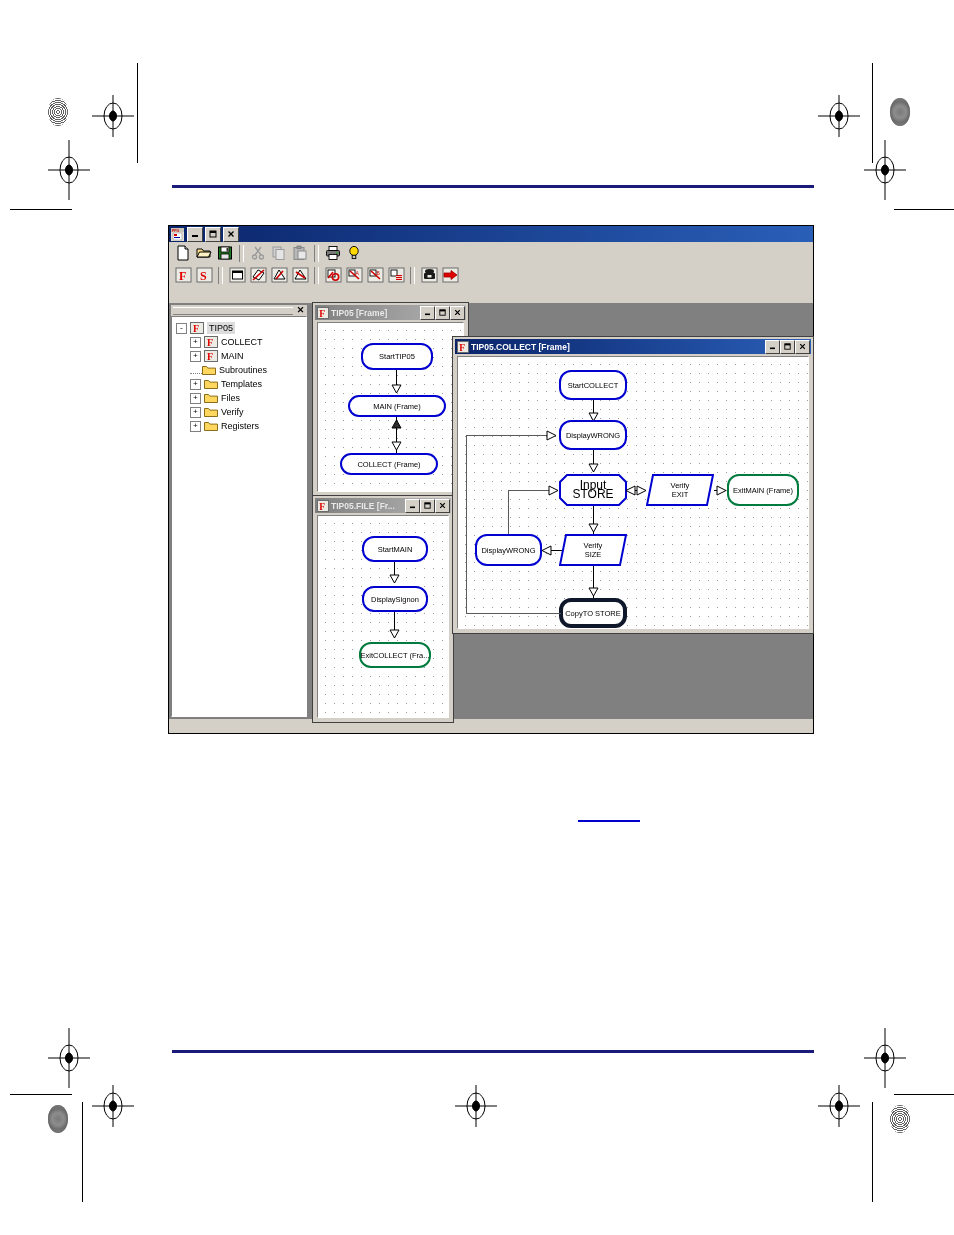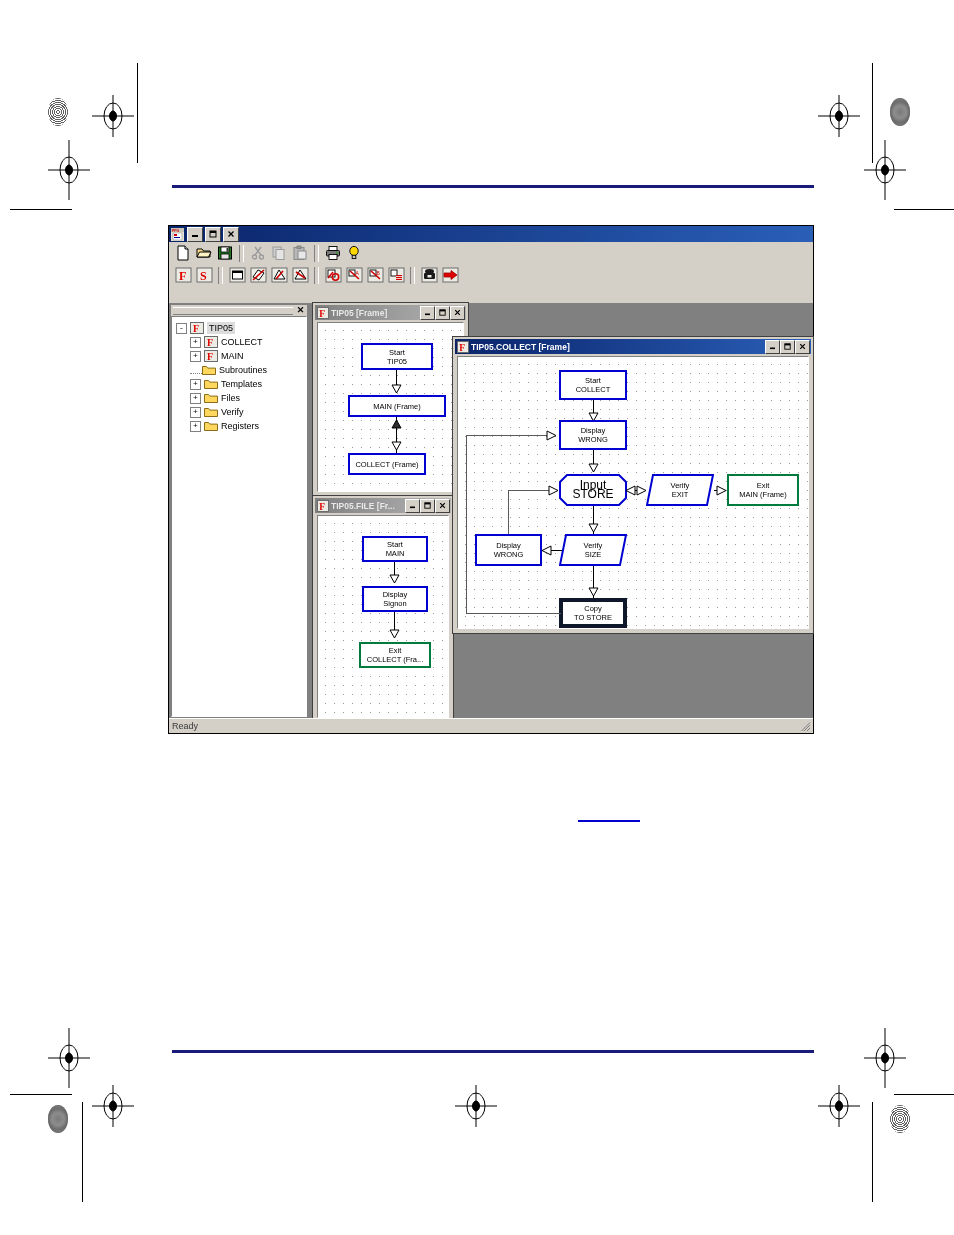--- a/index.html
+++ b/index.html
@@ -78,23 +78,23 @@
   .mtitle .mt-text{flex:1 1 auto;white-space:nowrap;overflow:hidden;}
   .mbtn{width:13px;height:12px;background:#d4d0c8;border:1px solid;
         border-color:#fff #404040 #404040 #fff;display:flex;align-items:center;
         justify-content:center;color:#000;font-size:7px;font-weight:bold;line-height:1;}
   .canvas{position:absolute;left:2px;right:2px;top:17px;bottom:2px;
           background:#ffffff;border:1px solid;border-color:#808080 #fff #fff #808080;
           overflow:hidden;}
   .dots{position:absolute;inset:0;
         background-image:radial-gradient(#9a9a9a 0.6px, transparent 0.7px);
         background-size:9px 9px;background-position:3px 3px;}
-  .node{position:absolute;background:#fff;display:flex;flex-direction:column;
+  .node{position:absolute;background:#fff;display:flex;flex-direction:row;
         align-items:center;justify-content:center;font-size:7.5px;line-height:9px;
-        text-align:center;color:#000;box-sizing:border-box;}
+        text-align:center;color:#000;box-sizing:border-box;border-radius:12px;}
   .node.blue{border:2px solid #0000d0;}
   .node.green{border:2px solid #007a3d;}
   .node.black{border:4px solid #0f172a;}
   .node span{display:block;white-space:nowrap;}
   .node.shp{background:transparent;border:0;}
   .node.shp svg{position:absolute;inset:0;}
   .node.shp .lbls{position:relative;z-index:2;}
   .conn{position:absolute;background:#000;}
   .conn.v{width:1px;}
   .conn.h{height:1px;}
@@ -542,21 +542,21 @@
         </div>
 
         <div class="conn v" style="left:78px;top:94px;height:36px;"></div>
         <svg class="arrowsvg" style="left:73px;top:96px;" width="11" height="11" viewBox="0 0 11 11">
             <path d="M5.5 1 L10 9 L1 9 Z" fill="#2b2b2b" stroke="#000" stroke-width="1"></path>
           </svg>
         <svg class="arrowsvg" style="left:73px;top:118px;" width="11" height="11" viewBox="0 0 11 11">
             <path d="M1 1 L10 1 L5.5 9 Z" fill="#fff" stroke="#000" stroke-width="1"></path>
           </svg>
 
-        <div class="node blue" style="left:30px;top:130px;width:78px;height:22px;">
+        <div class="node blue" style="left:22px;top:130px;width:98px;height:22px;">
           <span>COLLECT (Frame)</span>
         </div>
       </div>
     </div>
 
     <div class="mdi inactive" style="left:144px;top:193px;width:140px;height:226px;">
       <div class="mtitle">
         <span class="mi-icon">
           <svg width="12" height="12" viewBox="0 0 12 12">
               <rect x="0.5" y="0.5" width="11" height="11" fill="#ecece4" stroke="#6b6b6b" stroke-width="1"></rect>
@@ -743,24 +743,14 @@
         <div class="conn v gray" style="left:8px;top:78px;height:178px;"></div>
         <div class="conn h gray" style="left:8px;top:78px;width:82px;"></div>
         <svg class="arrowsvg" style="left:88px;top:73px;" width="11" height="11" viewBox="0 0 11 11">
             <path d="M1 1 L1 10 L10 5.5 Z" fill="#fff" stroke="#000" stroke-width="1"></path>
           </svg>
       </div>
     </div>
 
   </div>
 
-  <div class="statusbar">
-    <span>Ready</span>
-    <span class="sb-grip">
-      <svg width="10" height="10" viewBox="0 0 10 10">
-          <g stroke="#808080" stroke-width="1">
-        <path d="M9 3 L3 9 M9 6 L6 9 M9 0.5 L0.5 9"></path>
-          </g>
-        </svg>
-    </span>
-  </div>
 
 </div>
 
 </body></html>

